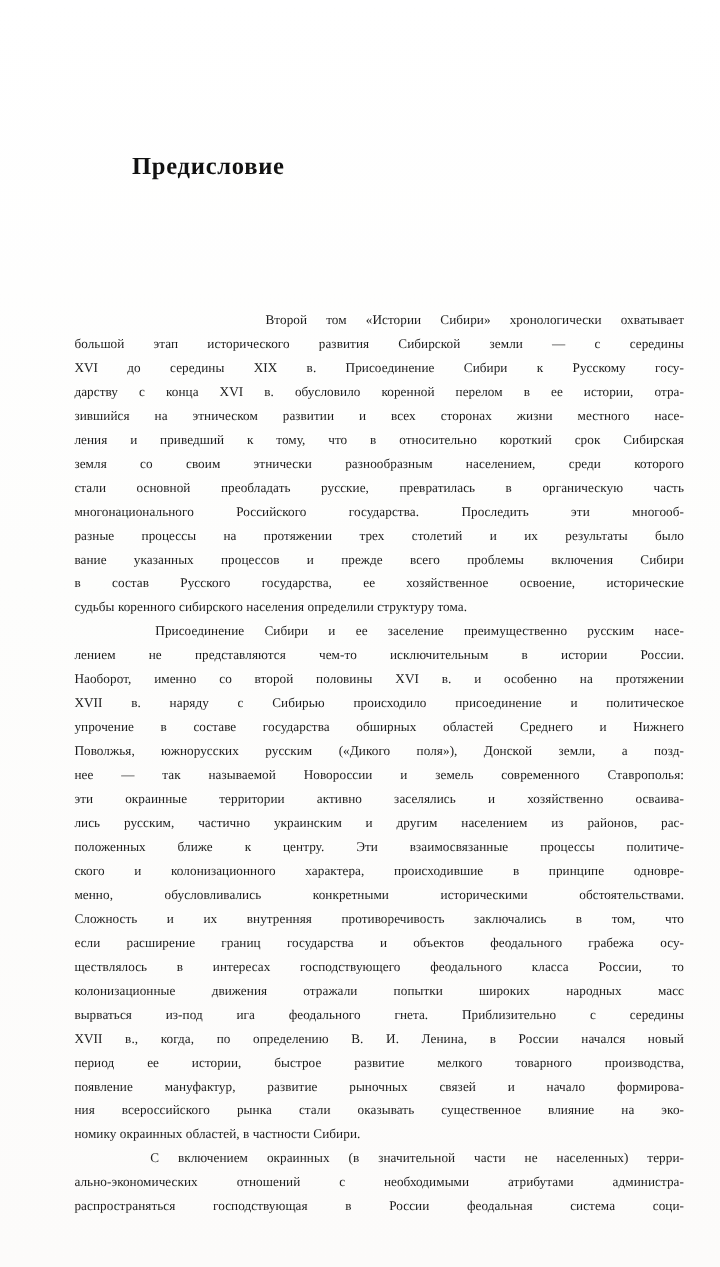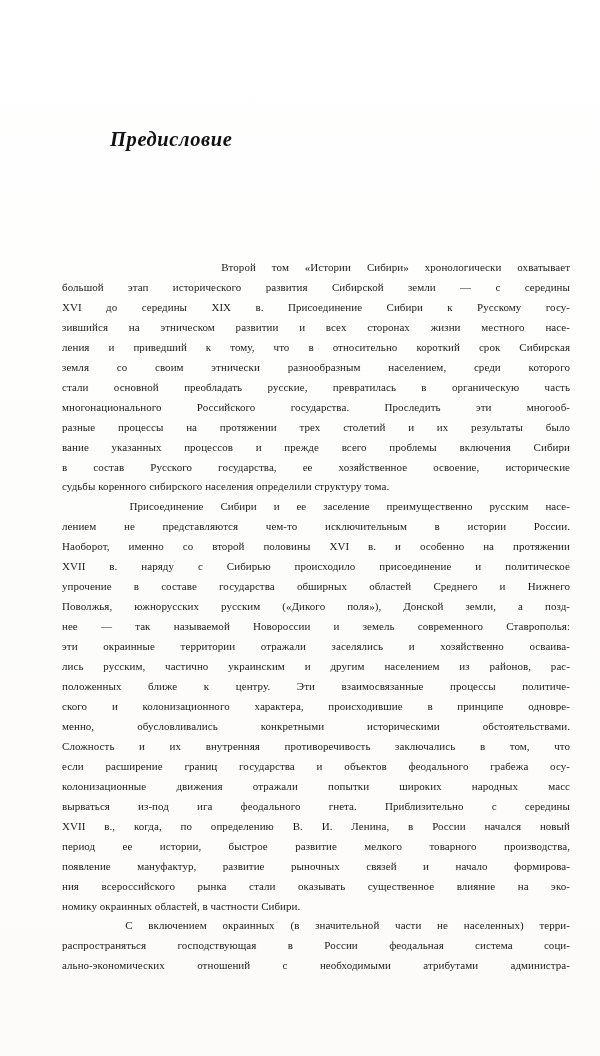--- a/index.html
+++ b/index.html
@@ -28,21 +28,20 @@
   }
   .content {
     position: relative;
     z-index: 1;
   }
   .page-title {
     position: absolute;
     left: 110px;
     top: 114px;
     font-family: "Liberation Serif", "DejaVu Serif", serif;
-    font-style: italic;
     font-weight: 700;
     font-size: 20.5px;
     letter-spacing: 0.6px;
     color: #111111;
     white-space: nowrap;
   }
   .body-text {
     position: absolute;
     left: 62px;
     top: 258px;
@@ -78,55 +77,57 @@
 <div class="page">
   <div class="content">
 
     <h1 class="page-title">Предисловие</h1>
 
     <div class="body-text">
       <div class="para">
           <span class="ln indent">          Второй том «Истории Сибири» хронологически охватывает</span>
           <span class="ln">большой этап исторического развития Сибирской земли — с середины</span>
           <span class="ln">XVI до середины XIX в. Присоединение Сибири к Русскому госу-</span>
+          <span class="ln">дарству с конца XVI в. обусловило коренной перелом в ее истории, отра-</span>
           <span class="ln">зившийся на этническом развитии и всех сторонах жизни местного насе-</span>
           <span class="ln">ления и приведший к тому, что в относительно короткий срок Сибирская</span>
           <span class="ln">земля со своим этнически разнообразным населением, среди которого</span>
           <span class="ln">стали основной преобладать русские, превратилась в органическую часть</span>
           <span class="ln">многонационального Российского государства. Проследить эти многооб-</span>
           <span class="ln">разные процессы на протяжении трех столетий и их результаты было</span>
           <span class="ln">вание указанных процессов и прежде всего проблемы включения Сибири</span>
           <span class="ln">в состав Русского государства, ее хозяйственное освоение, исторические</span>
           <span class="ln flush">судьбы коренного сибирского населения определили структуру тома.</span>
         </div>
       <div class="para">
           <span class="ln indent">    Присоединение Сибири и ее заселение преимущественно русским насе-</span>
           <span class="ln">лением не представляются чем-то исключительным в истории России.</span>
           <span class="ln">Наоборот, именно со второй половины XVI в. и особенно на протяжении</span>
           <span class="ln">XVII в. наряду с Сибирью происходило присоединение и политическое</span>
           <span class="ln">упрочение в составе государства обширных областей Среднего и Нижнего</span>
           <span class="ln">Поволжья, южнорусских русским («Дикого поля»), Донской земли, а позд-</span>
           <span class="ln">нее — так называемой Новороссии и земель современного Ставрополья:</span>
-          <span class="ln">эти окраинные территории отражали заселялись и хозяйственно осваива-</span>
+          <span class="ln">эти окраинные территории активно заселялись и хозяйственно осваива-</span>
           <span class="ln">лись русским, частично украинским и другим населением из районов, рас-</span>
           <span class="ln">положенных ближе к центру. Эти взаимосвязанные процессы политиче-</span>
           <span class="ln">ского и колонизационного характера, происходившие в принципе одновре-</span>
           <span class="ln">менно, обусловливались конкретными историческими обстоятельствами.</span>
           <span class="ln">Сложность и их внутренняя противоречивость заключались в том, что</span>
           <span class="ln">если расширение границ государства и объектов феодального грабежа осу-</span>
+          <span class="ln">ществлялось в интересах господствующего феодального класса России, то</span>
           <span class="ln">колонизационные движения отражали попытки широких народных масс</span>
           <span class="ln">вырваться из-под ига феодального гнета. Приблизительно с середины</span>
           <span class="ln">XVII в., когда, по определению В. И. Ленина, в России начался новый</span>
           <span class="ln">период ее истории, быстрое развитие мелкого товарного производства,</span>
           <span class="ln">появление мануфактур, развитие рыночных связей и начало формирова-</span>
           <span class="ln">ния всероссийского рынка стали оказывать существенное влияние на эко-</span>
           <span class="ln flush">номику окраинных областей, в частности Сибири.</span>
         </div>
       <div class="para">
           <span class="ln indent">    С включением окраинных (в значительной части не населенных) терри-</span>
+          <span class="ln">ально-экономических отношений с необходимыми атрибутами администра-</span>
           <span class="ln">распространяться господствующая в России феодальная система соци-</span>
-          <span class="ln">ально-экономических отношений с необходимыми атрибутами администра-</span>
         </div>
 
     </div>
 
   </div>
 </div>
 
 </body></html>

